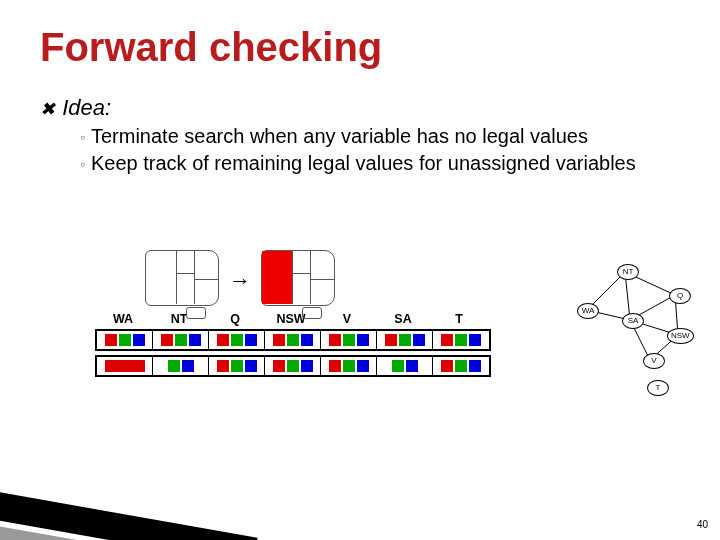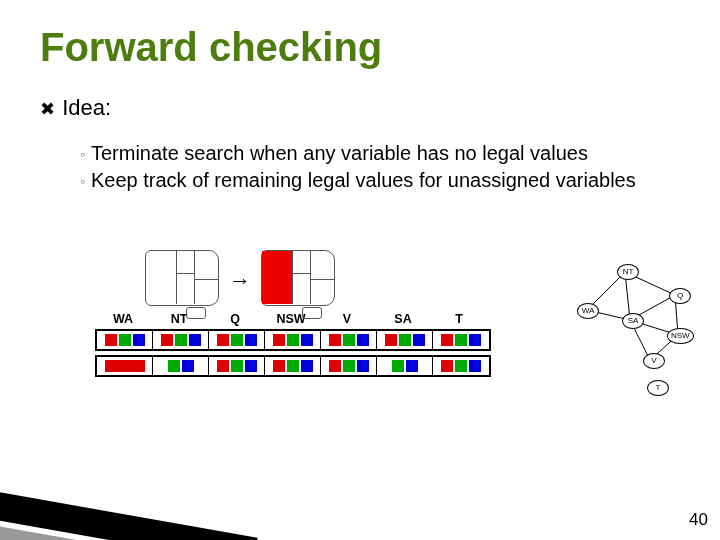--- a/index.html
+++ b/index.html
@@ -9,35 +9,36 @@
     height: 540px;
     background: #fff;
     font-family: "Segoe UI", Arial, sans-serif;
     position: relative;
     overflow: hidden;
   }
   .title {
     font-family: "Trebuchet MS", "Segoe UI", sans-serif;
     font-size: 40px;
     font-weight: bold;
-    color: #4d7c0f;
+    color: #b91c1c;
     position: absolute;
     top: 25px;
     left: 40px;
   }
   .content {
     position: absolute;
     top: 95px;
     left: 40px;
     right: 40px;
     color: #000;
   }
   .bullet-main {
     font-size: 22px;
-    margin-bottom: 20px;
+    margin-bottom: 3px;
+    font-style: italic;
   }
   .bullet-main .sym {
     display: inline-block;
     width: 16px;
     font-size: 18px;
     color: #000;
     vertical-align: middle;
   }
   .sub-list {
     margin-left: 40px;
@@ -146,21 +147,21 @@
     transform-origin: left center;
     transform: rotate(10deg);
   }
   .deco .b1 { height: 28px; background:#000; bottom: 40px; }
   .deco .b2 { height: 14px; background:#999; bottom: 20px; }
   .deco .b3 { height: 8px; background:#ccc; bottom: 8px; }
   .pagenum {
     position: absolute;
     right: 12px;
     bottom: 10px;
-    font-size: 17px;
+    font-size: 10px;
     color: #000;
   }
 </style>
 </head>
 <body>
 
 <div class="title">Forward checking</div>
 
 <div class="content">
   <div class="bullet-main">

